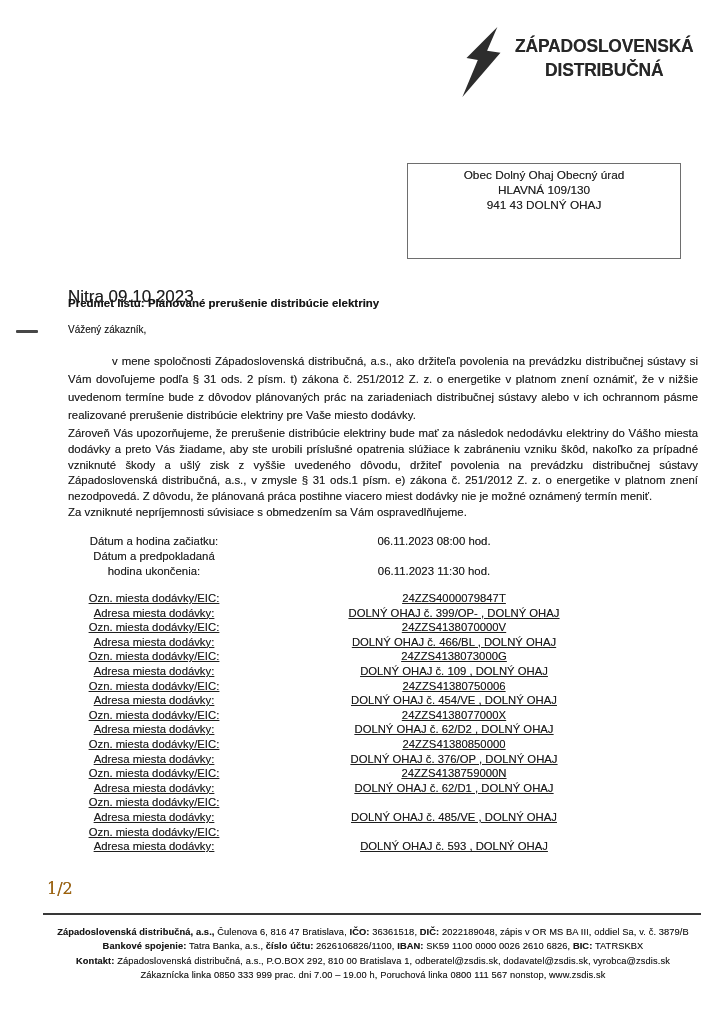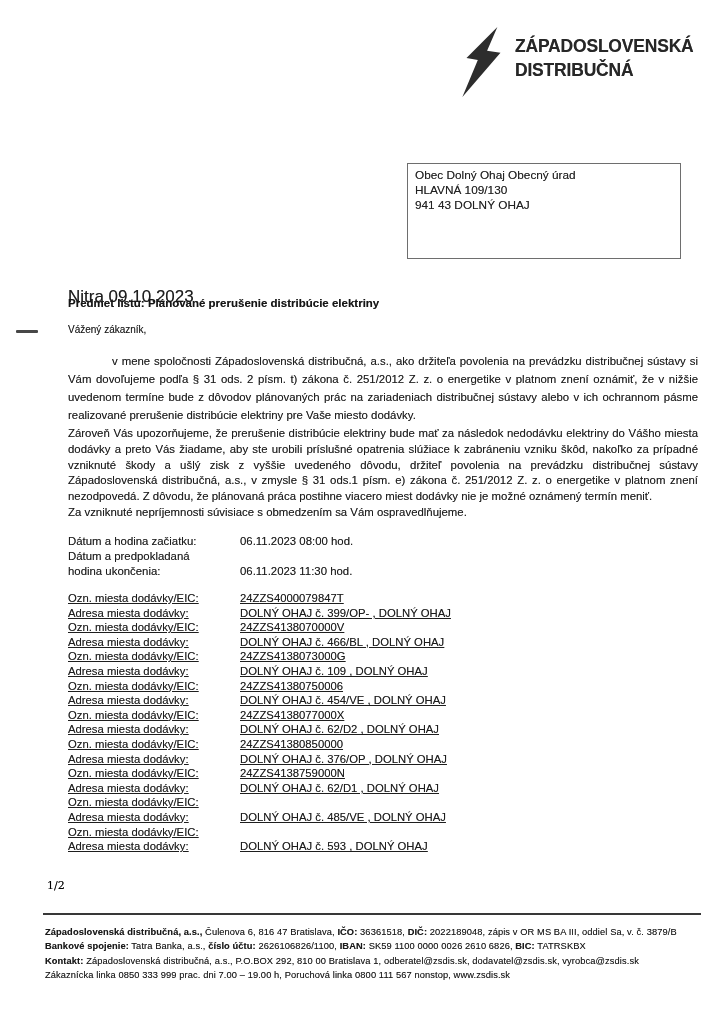--- a/index.html
+++ b/index.html
@@ -4,21 +4,21 @@
 <style>
   * { margin:0; padding:0; box-sizing:border-box; }
   html,body { width:724px; height:1024px; background:#ffffff; }
   body {
     position:relative;
     font-family:"Liberation Sans", sans-serif;
     color:#1e1e1e;
     overflow:hidden;
     text-shadow:0 0 0.5px rgba(45,45,45,.55);
   }
-  .abs { position:absolute; }
+  .abs { position:absolute;text-align:center; }
 
   
   .logo { left:461px; top:27px; display:flex; align-items:flex-start; }
   .logo svg { display:block; }
   .wordmark {
     margin-left:8px; margin-top:7px;
     font-weight:bold; font-size:19px; line-height:24px;
     letter-spacing:-0.2px; color:#272727;
     transform:scaleX(0.92); transform-origin:0 0;
     white-space:nowrap;
@@ -49,21 +49,21 @@
 
   .schedule { left:68px; top:534px; width:560px; font-size:11.4px; }
   .srow { display:grid; grid-template-columns:172px auto; line-height:15.2px; }
 
   .delivery { left:68px; top:591px; width:600px; font-size:11.3px; }
   .trow { display:grid; grid-template-columns:172px auto; line-height:14.6px;text-decoration:underline; }
   .tvalue, .svalue { color:#1c1c1c; }
 
   .fold-mark { left:16px; top:330px; width:22px; height:3px; background:#474747; border-radius:1px; }
 
-  .page-number { left:47px; top:879px; font-family:"DejaVu Serif", serif; font-size:11px; color:#000000; }
+  .page-number { left:47px; top:879px; font-family:"DejaVu Serif", serif; font-size:16px; color:#a16207; }
 
   .footer-rule { left:43px; top:913px; width:658px; height:2px; background:#383838; }
   .footer {
     left:45px; top:925px; width:656px;
     font-size:9.3px; line-height:14.3px; color:#1a1a1a;
     letter-spacing:0.1px;
   }
   .footer .b { font-weight:bold;margin-top:44px; }
 </style>
 </head>

